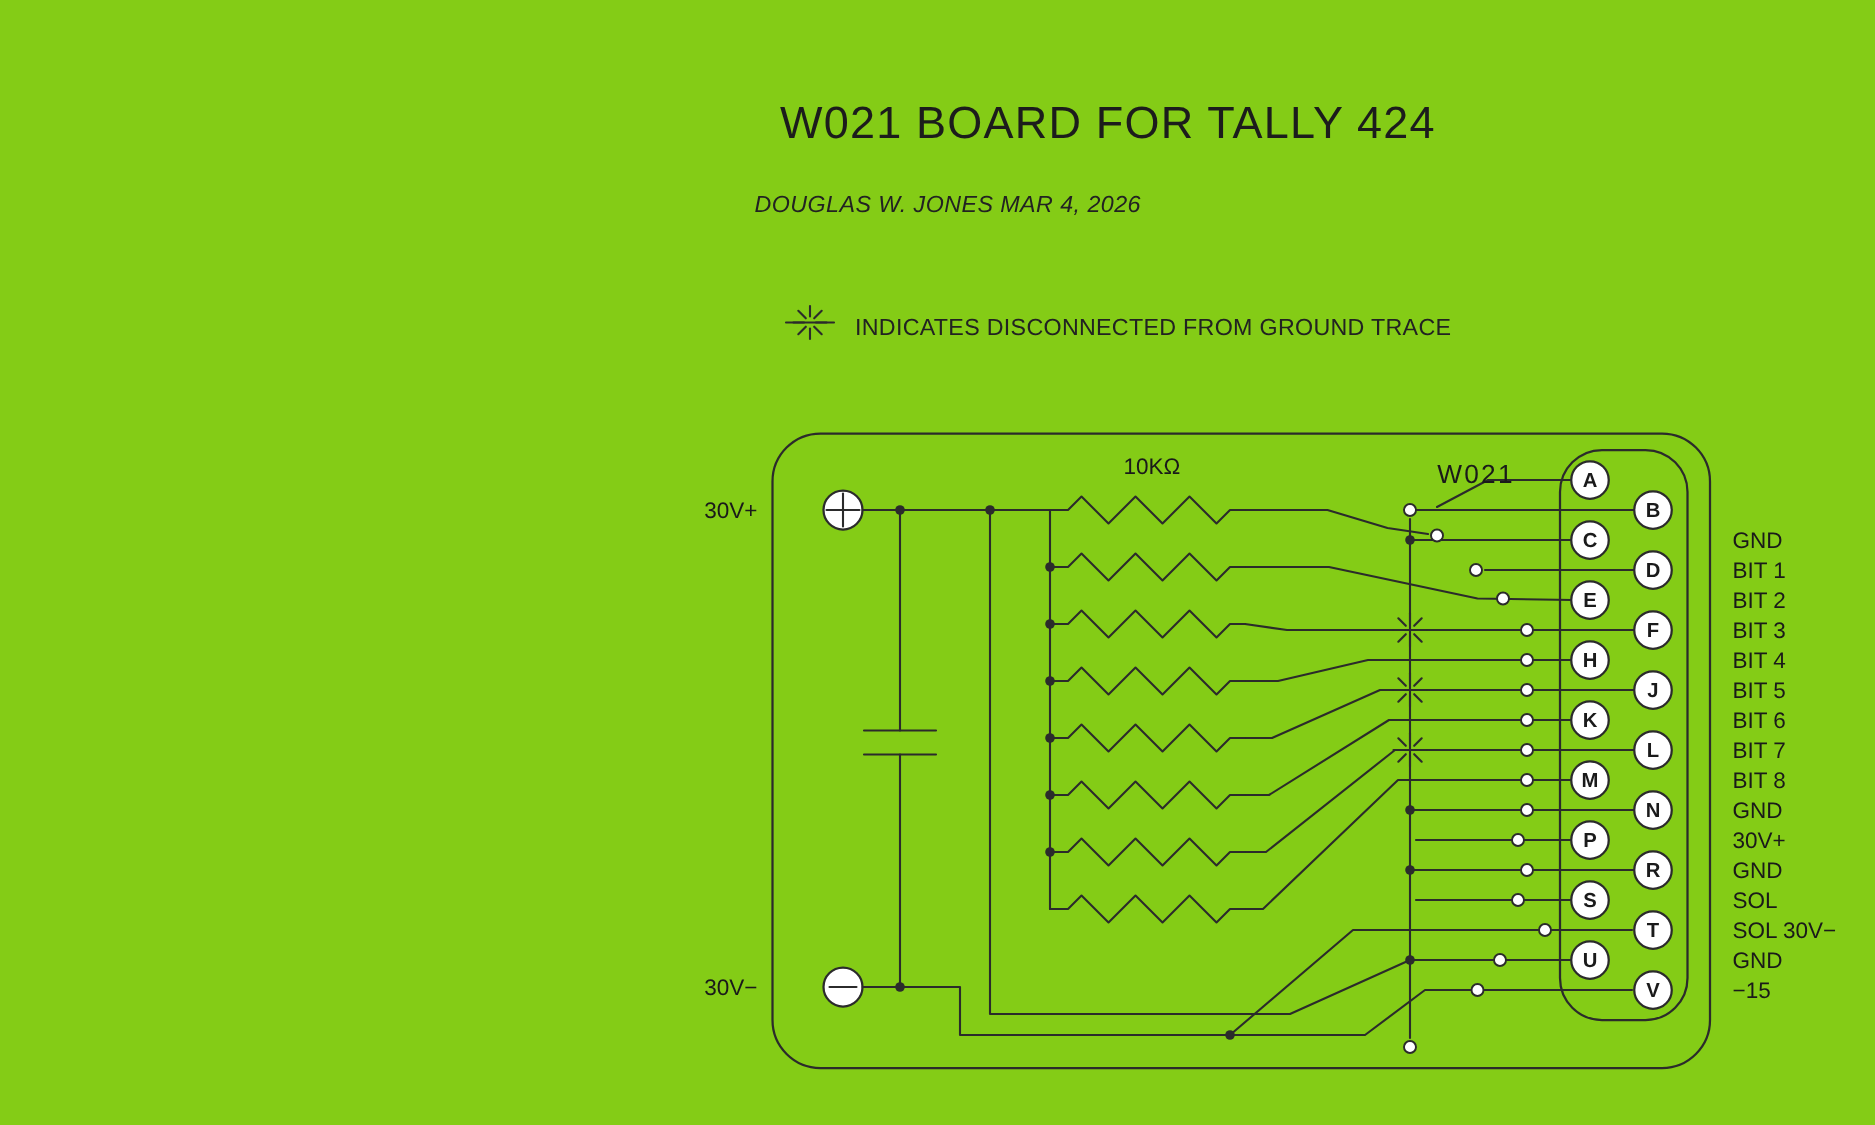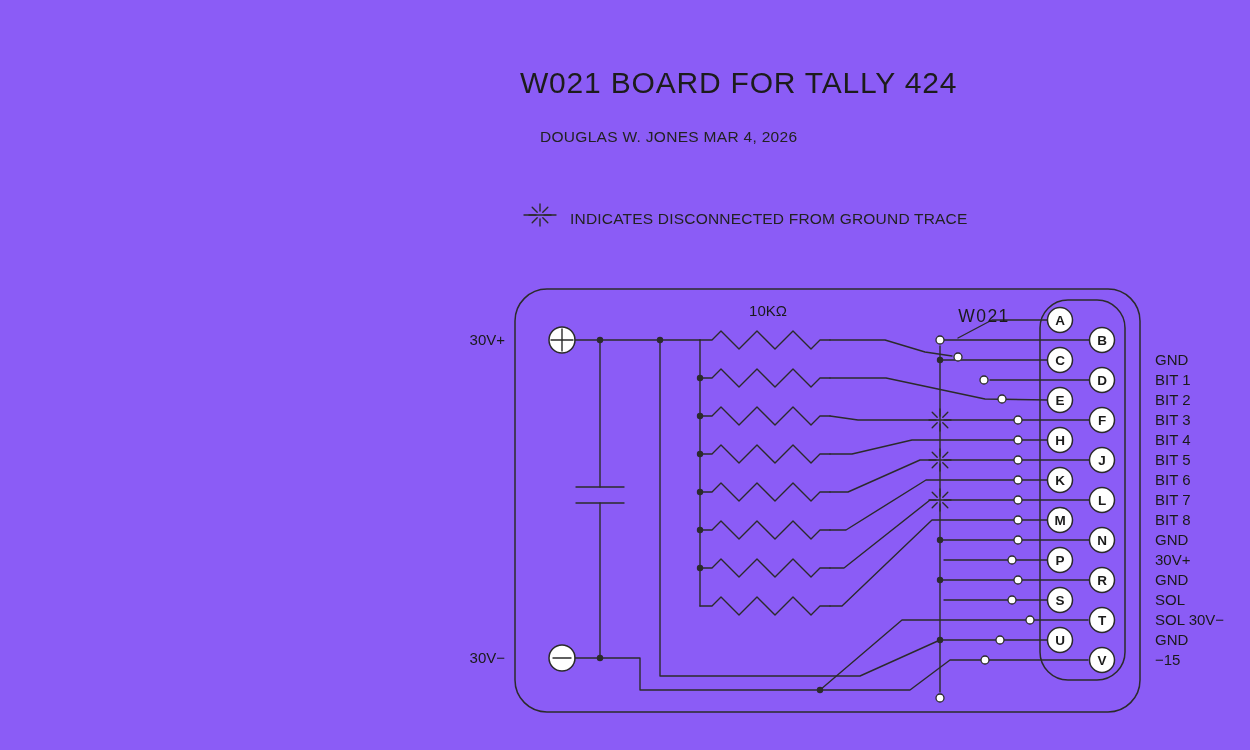--- a/index.html
+++ b/index.html
@@ -1,21 +1,21 @@
 <!DOCTYPE html>
 <html><head>
 <meta charset="utf-8">
 <style>
   html,body{margin:0;padding:0;background:#ffffff;}
-  .page{position:relative;width:1250px;height:750px;background:#8b5cf6;overflow:hidden;
+  .page{position:relative;width:1250px;height:750px;background:#84cc16;overflow:hidden;
         font-family:"Liberation Sans", sans-serif;color:#1a1a1a;}
   .title{position:absolute;left:520px;top:66px;font-size:30px;letter-spacing:0.8px;
          font-weight:500;color:#1c1c1c;white-space:nowrap;}
-  .byline{position:absolute;left:540px;top:128px;font-size:15.5px;letter-spacing:0.3px;
-          color:#222;white-space:nowrap;}
+  .byline{position:absolute;left:503px;top:128px;font-size:15.5px;letter-spacing:0.3px;
+          color:#222;white-space:nowrap;font-style:italic;}
   .legend{position:absolute;left:522px;top:202px;display:flex;align-items:flex-end;gap:12px;}
   .legend-text{font-size:15.5px;letter-spacing:0.2px;color:#222;white-space:nowrap;}
   .wire{fill:none;stroke:#2b2b2b;stroke-width:1.4;stroke-linejoin:round;stroke-linecap:round;}
   .outline{fill:none;stroke:#2b2b2b;stroke-width:1.5;}
   .dot{fill:#2b2b2b;stroke:none;}
   .cp{fill:#ffffff;stroke:#2b2b2b;stroke-width:1.3;}
   .term{fill:#ffffff;stroke:#2b2b2b;stroke-width:1.5;}
   .term-letter{font-family:"Liberation Sans",sans-serif;font-size:13.5px;font-weight:600;
                text-anchor:middle;fill:#1a1a1a;}
   .pin-label{font-family:"Liberation Sans",sans-serif;font-size:15px;fill:#1a1a1a;}

